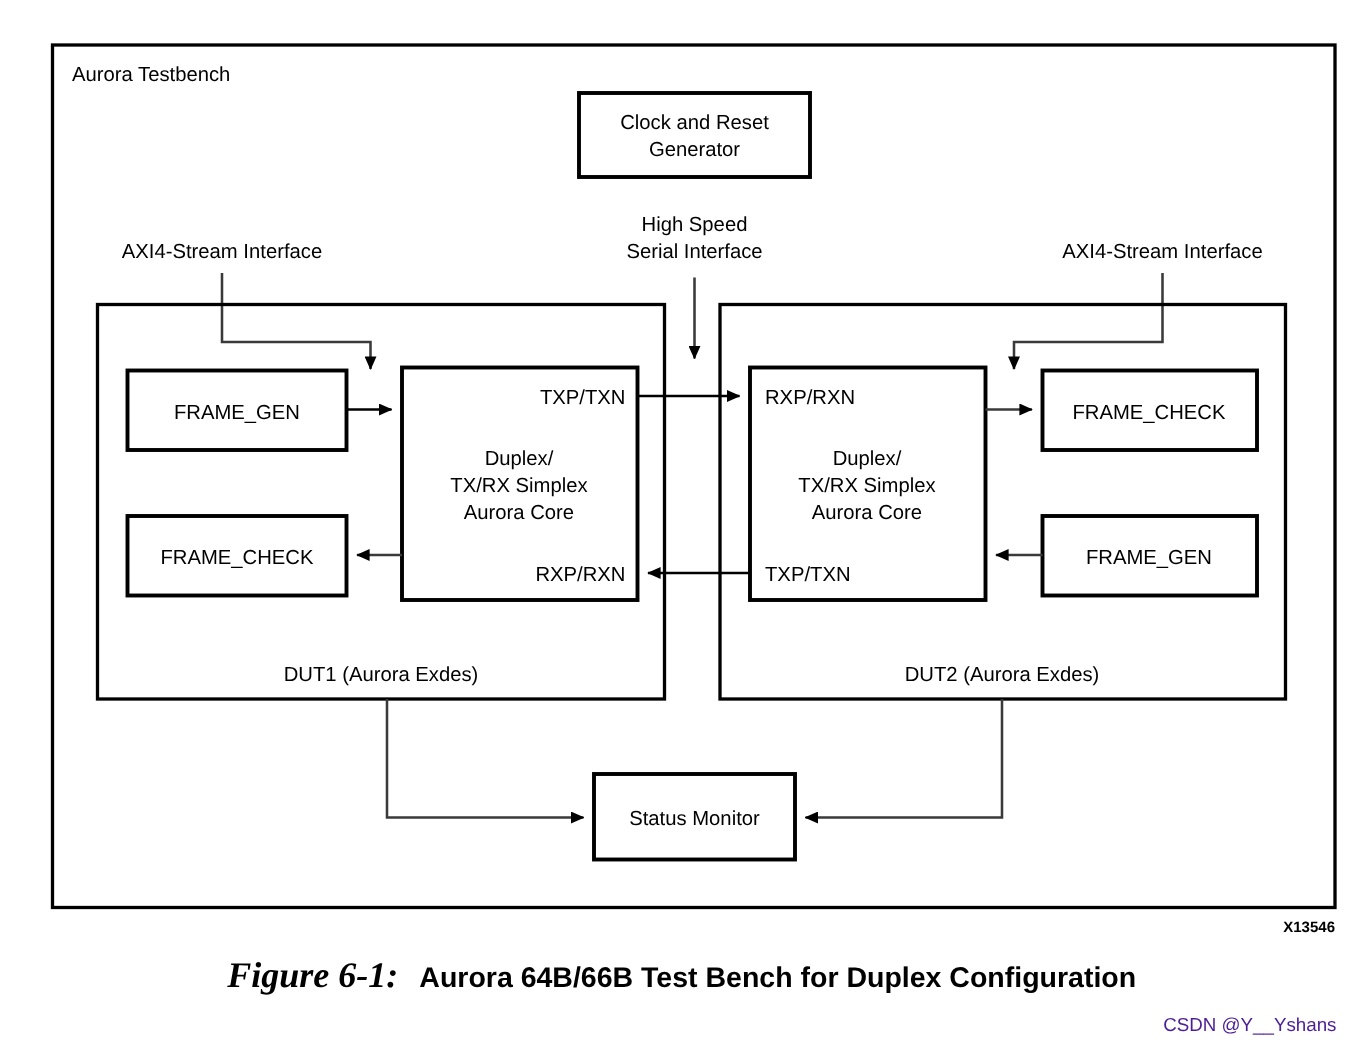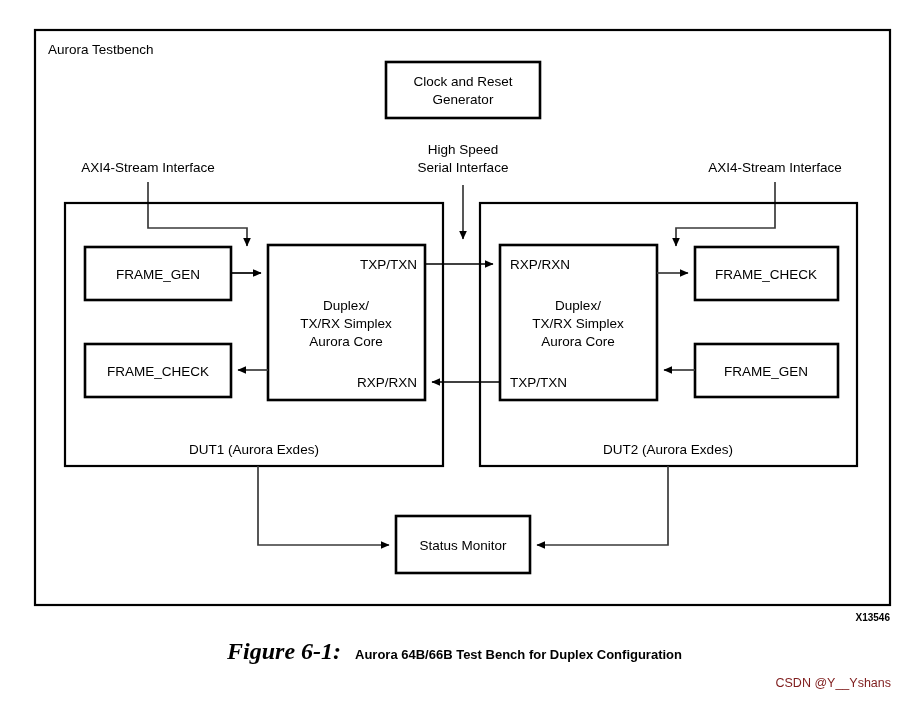--- a/index.html
+++ b/index.html
@@ -104,30 +104,30 @@
   #caption .fig-num {
     font-family: "Liberation Serif", serif;
     font-style: italic;
     font-weight: bold;
     font-size: 24px;
     letter-spacing: 0px;
   }
   #caption .fig-title {
     font-family: "Liberation Sans", sans-serif;
     font-weight: bold;
-    font-size: 13px;
+    font-size: 19px;
     margin-left: 14px;
   }
   #watermark {
     position: absolute;
     right: 18px;
     top: 676px;
     font-family: "Liberation Sans", sans-serif;
     font-size: 12.5px;
-    color: #7f1d1d;
+    color: #4c1d95;
     white-space: nowrap;
   }
 </style>
 </head>
 <body>
 
 <div id="diagram-root">
 
   <svg id="diagram-svg" viewBox="0 0 909 702">
     <defs>

